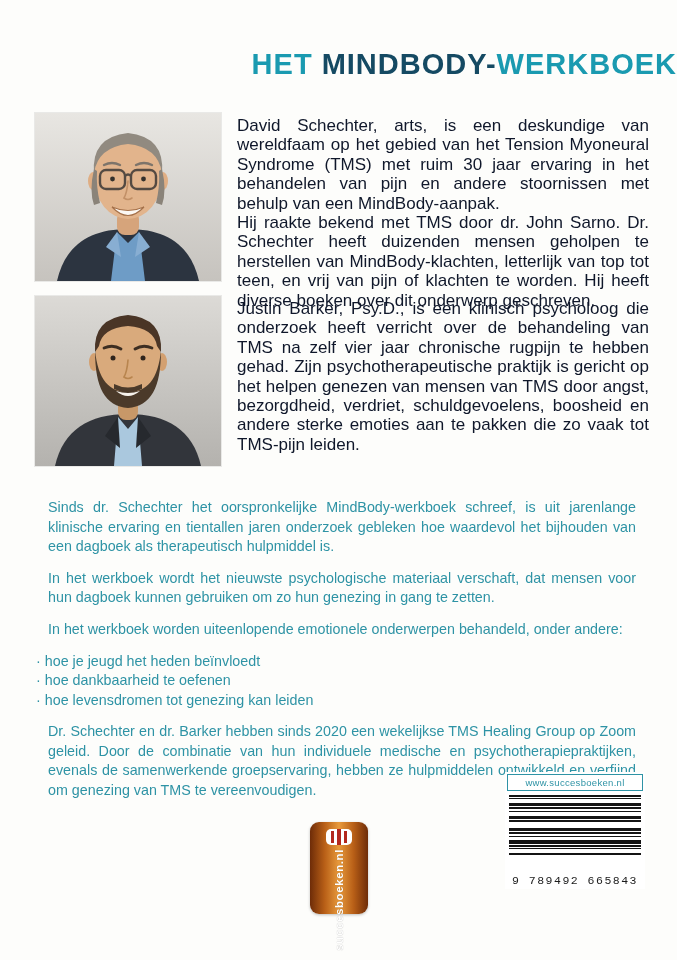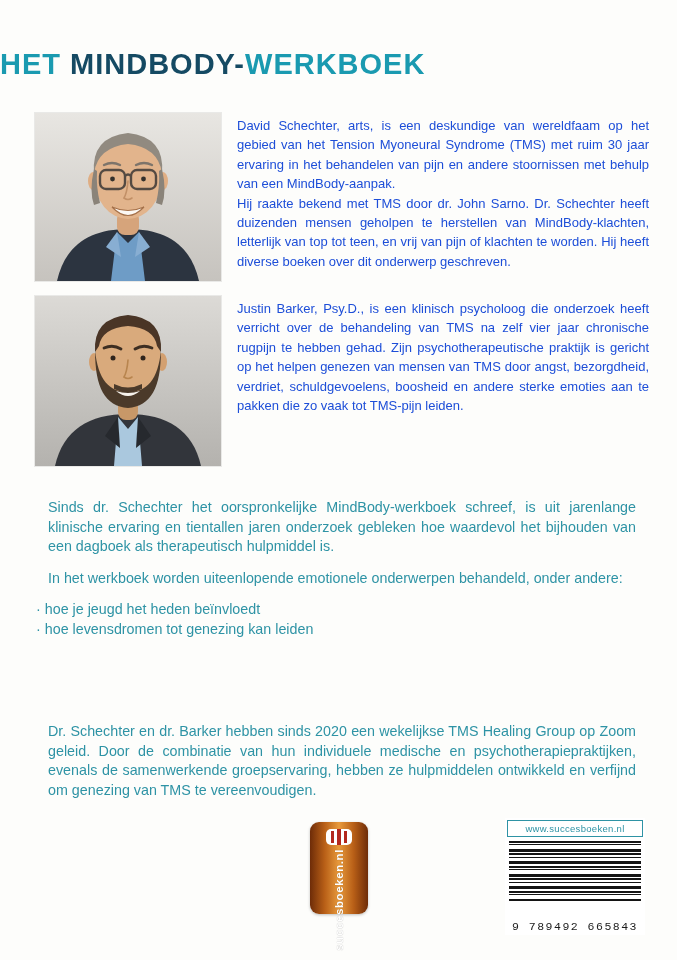--- a/index.html
+++ b/index.html
@@ -2,33 +2,33 @@
 <html><head>
 <meta charset="utf-8">
 <style>
   html,body { margin:0; padding:0; background:#ffffff; }
   .cover {
     position:relative; width:677px; height:960px; background:#fdfdfb;
     font-family:"Liberation Sans","DejaVu Sans",sans-serif; overflow:hidden;
   }
   .title {
     position:absolute; top:48px; left:0; width:100%; margin:0;
-    text-align:left; font-size:29px; font-weight:700; letter-spacing:1px;
+    text-align:right; font-size:29px; font-weight:700; letter-spacing:1px;
   }
   .title .t-light { color:#1a9ab0; }
   .title .t-dark  { color:#154a63; }
 
   .photo { position:absolute; left:35px; box-shadow:0 0 0 1px rgba(0,0,0,0.08); }
   .photo svg { display:block; }
   .photo1 { top:113px; }
   .photo2 { top:296px; }
 
   .bio {
-    position:absolute; left:237px; width:412px; color:#1d4ed8;
-    font-size:13px; line-height:19.4px; text-align:justify;
+    position:absolute; left:237px; width:412px; color:#0f172a;
+    font-size:17px; line-height:19.4px; text-align:justify;
   }
   .bio p { margin:0; }
   .bio1 { top:116px; }
   .bio2 { top:299px; }
   .bio em { font-style:italic; }
 
   .middle, .closing {
     position:absolute; left:36px; width:612px; color:#2e93a5;
     font-size:14.3px; line-height:19.6px;
   }
@@ -52,21 +52,21 @@
   .logo-mark .bar { width:3.5px; height:12px; background:#b3281e; }
   .logo-mark .bar:nth-child(2) { height:16px; }
   .logo-text {
     flex:1; writing-mode:vertical-rl; transform:rotate(180deg);
     color:#ffffff; font-weight:700; font-size:11.5px; letter-spacing:0.6px;
     margin-top:4px; text-shadow:0 0 1px rgba(0,0,0,0.35);
   }
 
   
   .barcode-block {
-    position:absolute; left:505px; top:818px; width:140px; background:#ffffff;
+    position:absolute; left:505px; top:772px; width:140px; background:#ffffff;
     padding:2px; box-sizing:border-box; text-align:center;
   }
   .website-box {
     border:1px solid #2e93a5; color:#2e93a5; font-size:9.5px;
     padding:2px 0; letter-spacing:0.3px;
   }
   .bars {
     height:60px; margin:4px 2px 0 2px;
     background:repeating-linear-gradient(
       to bottom,
@@ -152,22 +152,24 @@
       <path d="M93,64 Q92,76 89,81 Q93,84 97,81" stroke="#b8854f" stroke-width="1.6" fill="none" stroke-linecap="round"></path>
     </svg>
   </div>
 
   <div class="bio bio2">
     <p>Justin Barker, Psy.D., is een klinisch psycholoog die onderzoek heeft verricht over de behandeling van TMS na zelf vier jaar chronische rugpijn te hebben gehad. Zijn psychotherapeutische praktijk is gericht op het helpen genezen van mensen van TMS door angst, bezorgdheid, verdriet, schuldgevoelens, boosheid en andere sterke emoties aan te pakken die zo vaak tot TMS-pijn leiden.</p>
   </div>
 
   <div class="middle">
     <p>Sinds dr. Schechter het oorspronkelijke MindBody-werkboek schreef, is uit jarenlange klinische ervaring en tientallen jaren onderzoek gebleken hoe waardevol het bijhouden van een dagboek als therapeutisch hulpmiddel is.</p>
+    <p>In het werkboek wordt het nieuwste psychologische materiaal verschaft, dat mensen voor hun dagboek kunnen gebruiken om zo hun genezing in gang te zetten.</p>
     <p>In het werkboek worden uiteenlopende emotionele onderwerpen behandeld, onder andere:</p>
     <div class="bullet">· hoe je jeugd het heden beïnvloedt</div>
+    <div class="bullet">· hoe dankbaarheid te oefenen</div>
     <div class="bullet">· hoe levensdromen tot genezing kan leiden</div>
   </div>
 
   <div class="closing">
     <p>Dr. Schechter en dr. Barker hebben sinds 2020 een wekelijkse TMS Healing Group op Zoom geleid. Door de combinatie van hun individuele medische en psychotherapiepraktijken, evenals de samenwerkende groepservaring, hebben ze hulpmiddelen ontwikkeld en verfijnd om genezing van TMS te vereenvoudigen.</p>
   </div>
 
   <div class="logo">
     <div class="logo-mark">
       <span class="bar"></span>

